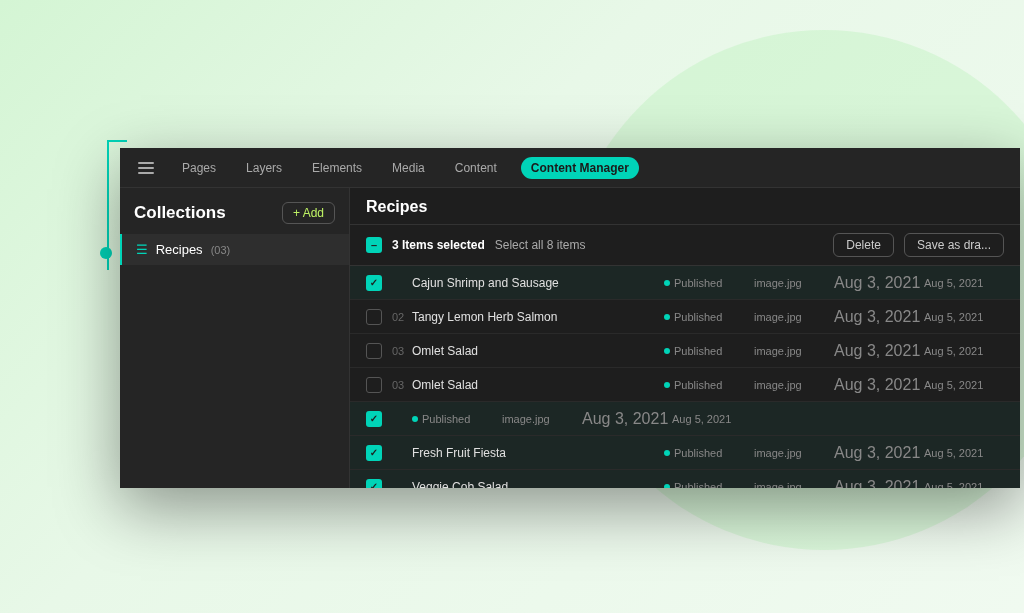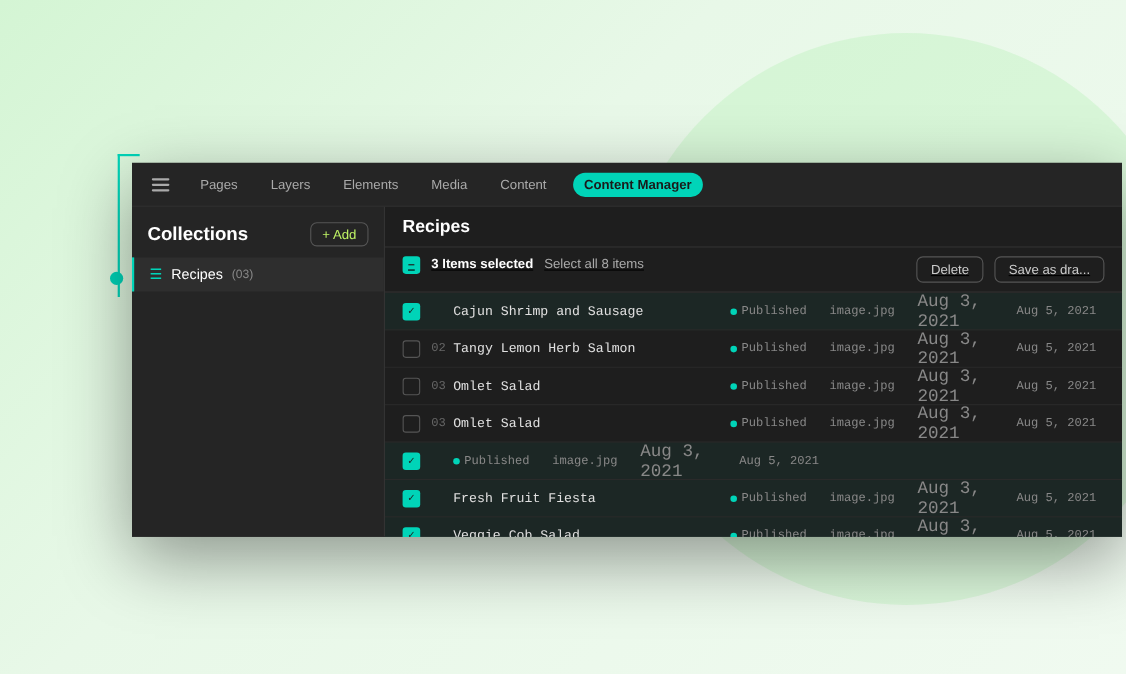--- a/index.html
+++ b/index.html
@@ -196,25 +196,24 @@
     }
 
     .content-title {
       font-size: 16px;
       font-weight: 600;
       color: #ffffff;
     }
 
     .selection-bar {
       display: flex;
-      align-items: flex-start;
+      align-items: center;
       gap: 10px;
       padding: 8px 16px;
       border-bottom: 1px solid #333;
-      text-decoration: underline;
     }
 
     .select-checkbox {
       width: 16px;
       height: 16px;
       background: #00d4b8;
       border-radius: 3px;
       display: flex;
       align-items: center;
       justify-content: center;
@@ -259,21 +258,20 @@
       flex: 1;
     }
 
     .table-row {
       display: flex;
       align-items: center;
       padding: 0 16px;
       height: 34px;
       border-bottom: 1px solid #2a2a2a;
       cursor: pointer;
-      font-family: Liberation Mono, monospace;
     }
 
     .table-row.checked {
       background: rgba(0, 212, 184, 0.05);
     }
 
     .row-checkbox {
       width: 16px;
       height: 16px;
       border-radius: 3px;

